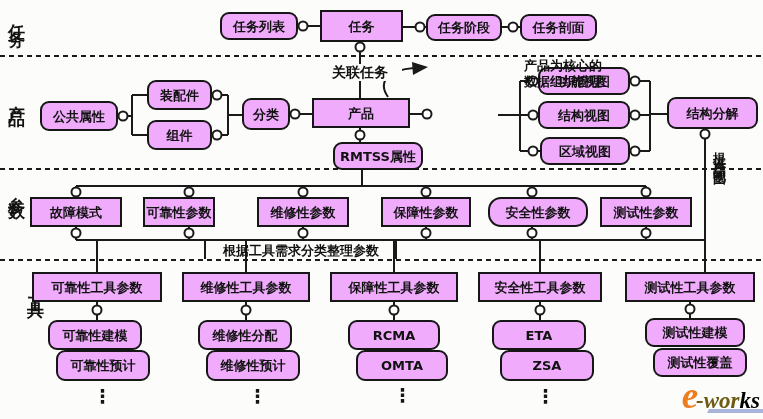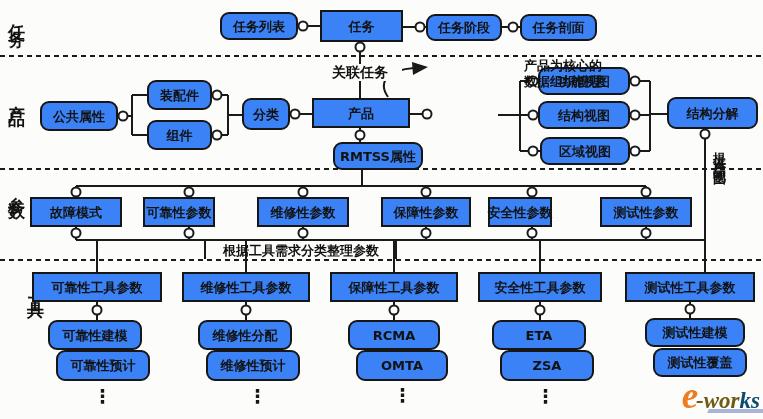--- a/index.html
+++ b/index.html
@@ -4,40 +4,40 @@
 <style>
   html,body{margin:0;padding:0;background:#e9e9e9;}
   .canvas{
     position:relative;width:763px;height:419px;margin:0 auto;
     background:#fcfcfa;overflow:hidden;
     font-family:"DejaVu Sans","Liberation Sans",sans-serif;color:#121212;
   }
   .lines{position:absolute;left:0;top:0;z-index:1;}
   .node{
     position:absolute;display:flex;align-items:center;justify-content:center;
-    background:#3b82f6;border:2px solid #161616;box-sizing:border-box;
+    background:#f0abfc;border:2px solid #161616;box-sizing:border-box;
     font-weight:bold;font-size:13px;white-space:nowrap;z-index:2;line-height:1;
   }
   .round{border-radius:9px;}
   .thick{border-width:2.5px;}
   .rowlabel{
     position:absolute;writing-mode:vertical-rl;text-orientation:upright;
     font-weight:bold;font-size:17px;letter-spacing:6px;z-index:2;
   }
   .note{position:absolute;font-weight:bold;z-index:2;line-height:1.2;}
   .vnote{
     position:absolute;writing-mode:vertical-rl;text-orientation:upright;
     font-weight:bold;font-size:13px;letter-spacing:4px;z-index:2;
   }
   .dots{position:absolute;font-weight:bold;font-size:19px;z-index:2;color:#161616;}
   .logo{position:absolute;right:3px;bottom:2px;z-index:3;
         font-family:"Liberation Serif","DejaVu Serif",serif;font-style:italic;font-weight:bold;}
   .logo .e{font-size:37px;color:#ED7D1F;letter-spacing:-2px;}
   .logo .wor{font-size:23px;color:#6f5a14;}
-  .logo .ks{font-size:23px;color:#0c4a6e;}
+  .logo .ks{font-size:23px;color:#000000;}
   .logo .bar{position:absolute;left:26px;bottom:4px;width:92px;height:4px;
              background:#aab4d8;transform:skewX(-25deg);z-index:-1;}
 </style>
 </head>
 <body>
 
 <div class="canvas">
 
   <svg class="lines" width="763" height="419" viewBox="0 0 763 419">
     <g stroke="#1a1a1a" stroke-width="2" stroke-dasharray="5,4" fill="none">
@@ -126,21 +126,21 @@
   <div class="note" style="left:524px;top:58px;font-size:13px;">
     <span style="display:block;">产品为核心的</span>
     <span style="display:block;">数据组织管理</span>
   </div>
   <div class="vnote" style="left:710px;top:142px;">提供产品视图</div>
 
   <div class="node" style="left:30px;top:197px;width:92px;height:30px;">故障模式</div>
   <div class="node" style="left:143px;top:197px;width:72px;height:30px;">可靠性参数</div>
   <div class="node" style="left:257px;top:197px;width:92px;height:30px;">维修性参数</div>
   <div class="node" style="left:381px;top:197px;width:90px;height:30px;">保障性参数</div>
-  <div class="node" style="left:488px;top:197px;width:64px;height:30px;">安全性参数</div>
+  <div class="node" style="left:488px;top:197px;width:100px;height:30px;border-radius:13px;">安全性参数</div>
   <div class="node" style="left:600px;top:197px;width:92px;height:30px;">测试性参数</div>
   <div class="note" style="left:206px;top:243px;width:190px;text-align:center;font-size:13px;">根据工具需求分类整理参数</div>
 
   <div class="node thick" style="left:32px;top:272px;width:130px;height:30px;">可靠性工具参数</div>
   <div class="node thick" style="left:182px;top:272px;width:128px;height:30px;">维修性工具参数</div>
   <div class="node thick" style="left:330px;top:272px;width:128px;height:30px;">保障性工具参数</div>
   <div class="node thick" style="left:478px;top:272px;width:124px;height:30px;">安全性工具参数</div>
   <div class="node thick" style="left:625px;top:272px;width:130px;height:30px;">测试性工具参数</div>
 
   <div class="node round thick" style="left:48px;top:320px;width:94px;height:30px;">可靠性建模</div>

